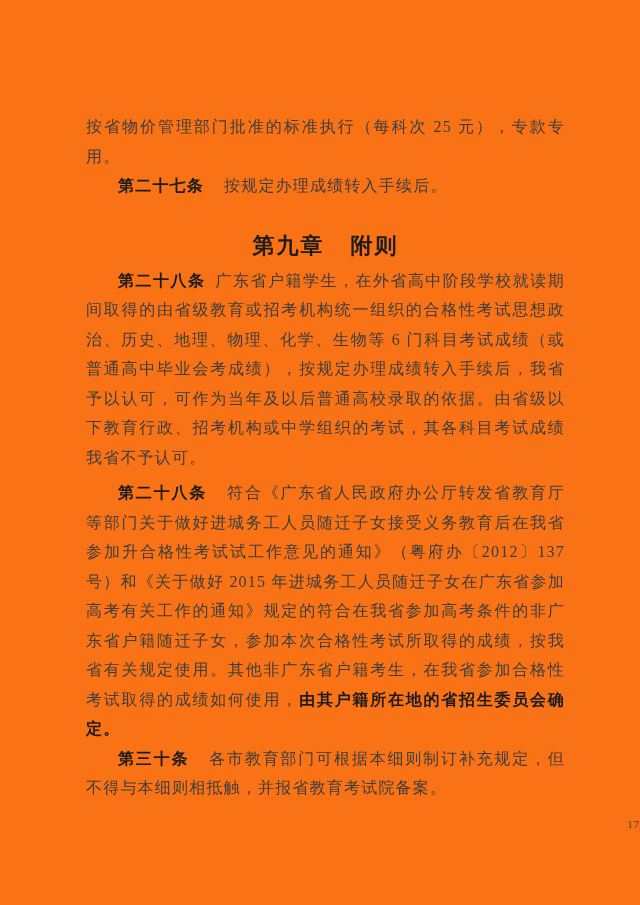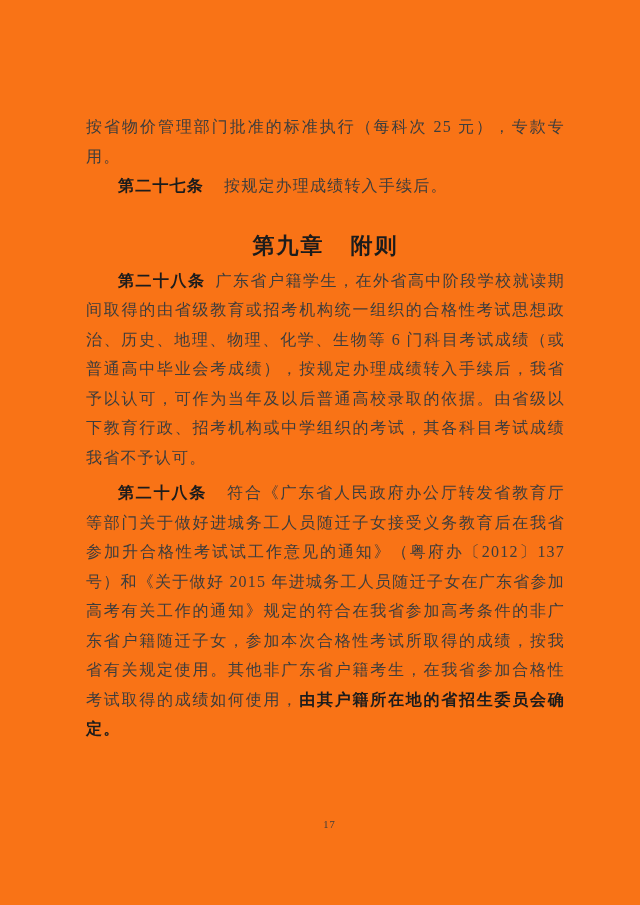--- a/index.html
+++ b/index.html
@@ -58,21 +58,21 @@
     width: 26px;
   }
   .a29 {
     margin-top: 6px;
   }
   .page-number {
     position: absolute;
     left: 0;
     right: 0;
     top: 819px;
-    text-align: center;
+    text-align: right;
     font-size: 10.5px;
     letter-spacing: 1px;
     color: #3d3d3d;
     margin-left: 19px;
   }
 </style>
 </head>
 <body>
 
 <div class="page">
@@ -81,18 +81,19 @@
     <p class="para no-indent">按省物价管理部门批准的标准执行（每科次 25 元），专款专用。</p>
 
     <p class="para indent"><span class="lead">第二十七条</span><span>按规定办理成绩转入手续后。</span></p>
 
     <h2 class="chapter"><span>第九章</span><span class="chapter-gap"></span><span>附则</span></h2>
 
     <p class="para indent tight"><span class="lead">第二十八条</span><span>广东省户籍学生，在外省高中阶段学校就读期间取得的由省级教育或招考机构统一组织的合格性考试思想政治、历史、地理、物理、化学、生物等 6 门科目考试成绩（或普通高中毕业会考成绩），按规定办理成绩转入手续后，我省予以认可，可作为当年及以后普通高校录取的依据。由省级以下教育行政、招考机构或中学组织的考试，其各科目考试成绩我省不予认可。</span></p>
 
     <p class="para indent a29"><span class="lead">第二十八条</span><span>符合《广东省人民政府办公厅转发省教育厅等部门关于做好进城务工人员随迁子女接受义务教育后在我省参加升合格性考试试工作意见的通知》（粤府办〔2012〕137 号）和《关于做好 2015 年进城务工人员随迁子女在广东省参加高考有关工作的通知》规定的符合在我省参加高考条件的非广东省户籍随迁子女，参加本次合格性考试所取得的成绩，按我省有关规定使用。其他非广东省户籍考生，在我省参加合格性考试取得的成绩如何使用，</span><span class="bold-tail">由其户籍所在地的省招生委员会确定。</span></p>
 
+    <p class="para indent"><span class="lead">第三十条</span><span>各市教育部门可根据本细则制订补充规定，但不得与本细则相抵触，并报省教育考试院备案。</span></p>
 
 
   </div>
 
   <div class="page-number">17</div>
 </div>
 
 </body></html>

